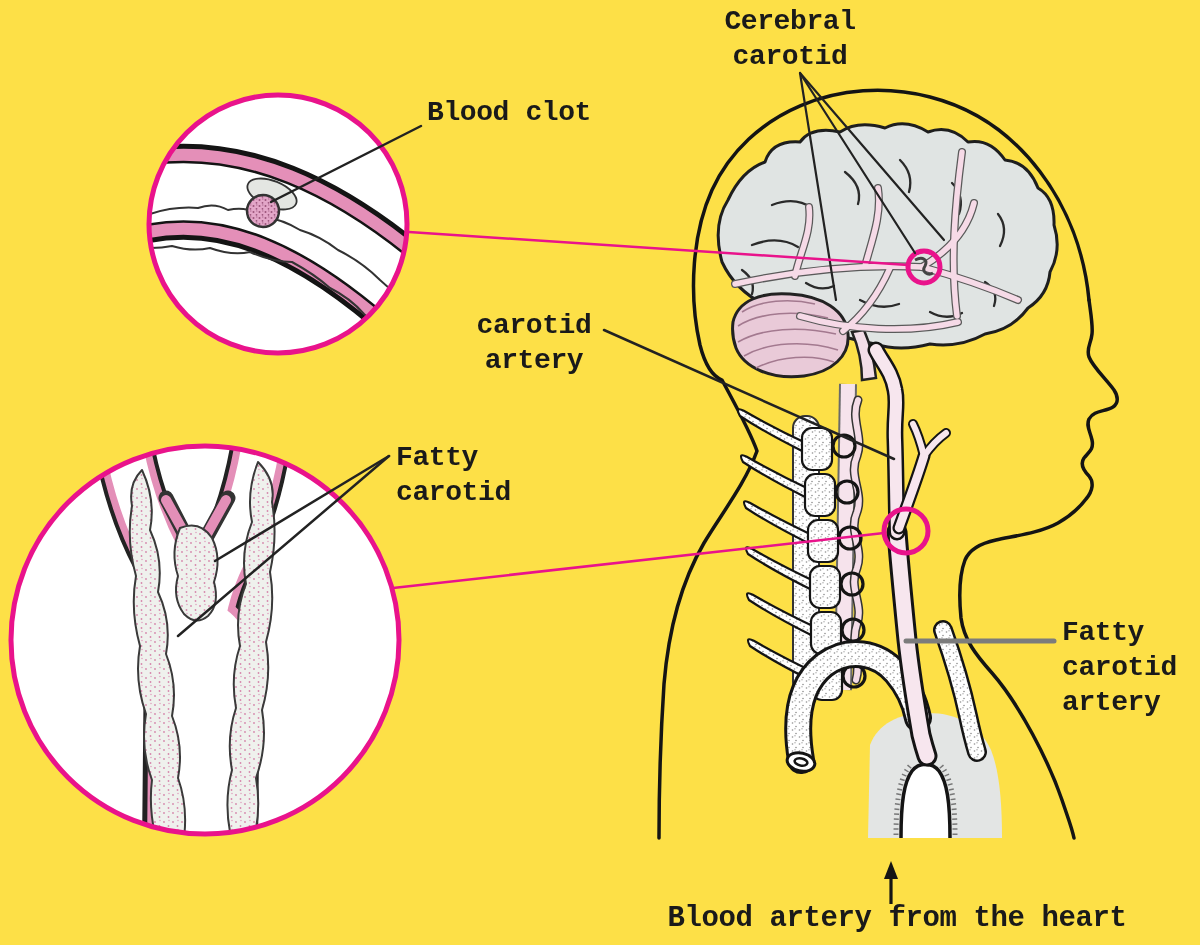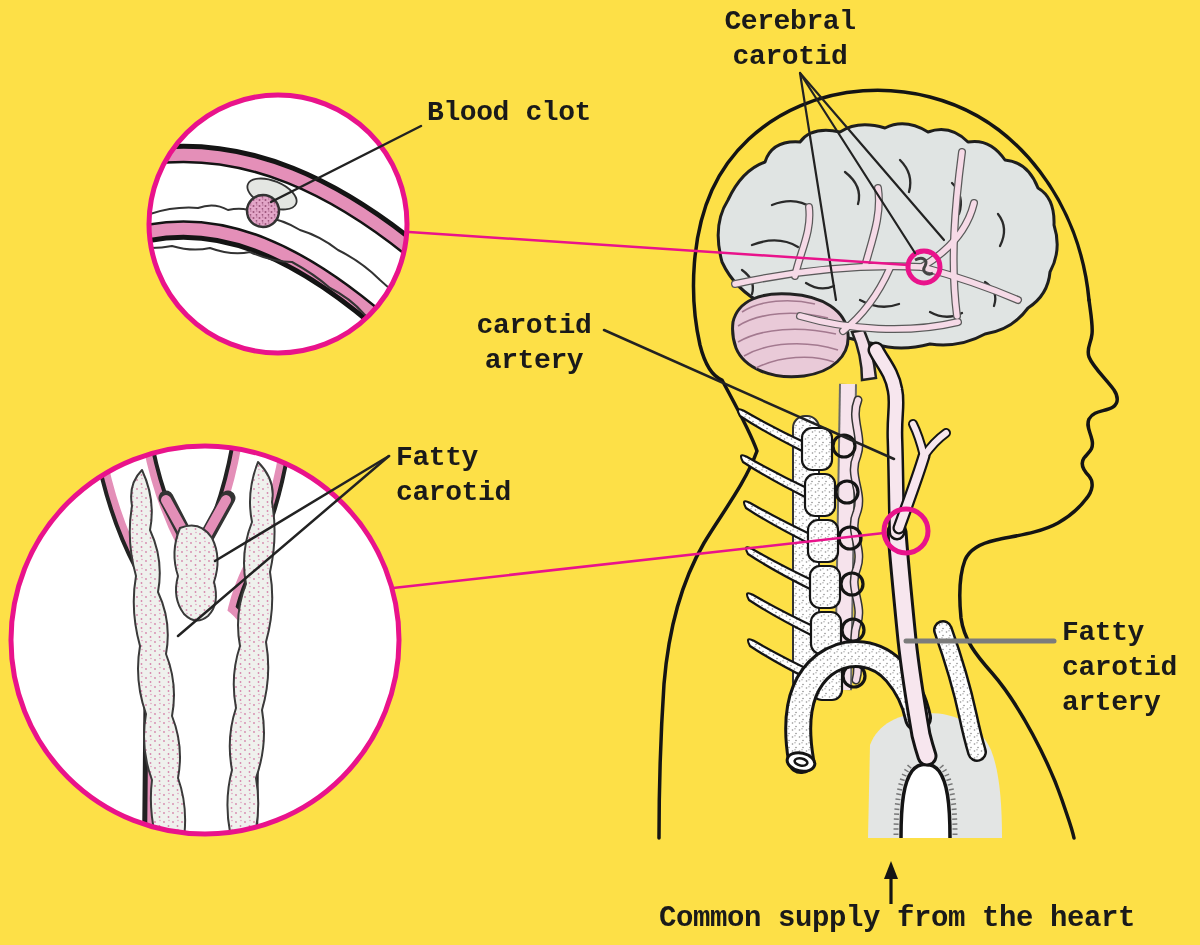--- a/index.html
+++ b/index.html
@@ -294,16 +294,16 @@
   <span class="ln">carotid</span>
 </div>
 
 <div class="label lbl-common">
   <span class="ln">Fatty</span>
   <span class="ln">carotid</span>
   <span class="ln">artery</span>
 </div>
 
 <div class="label lbl-supply center">
-  <span class="ln">Common supply from the heart</span>
+  <span class="ln">Blood artery from the heart</span>
 </div>
 
 </div>
 
 </body></html>

